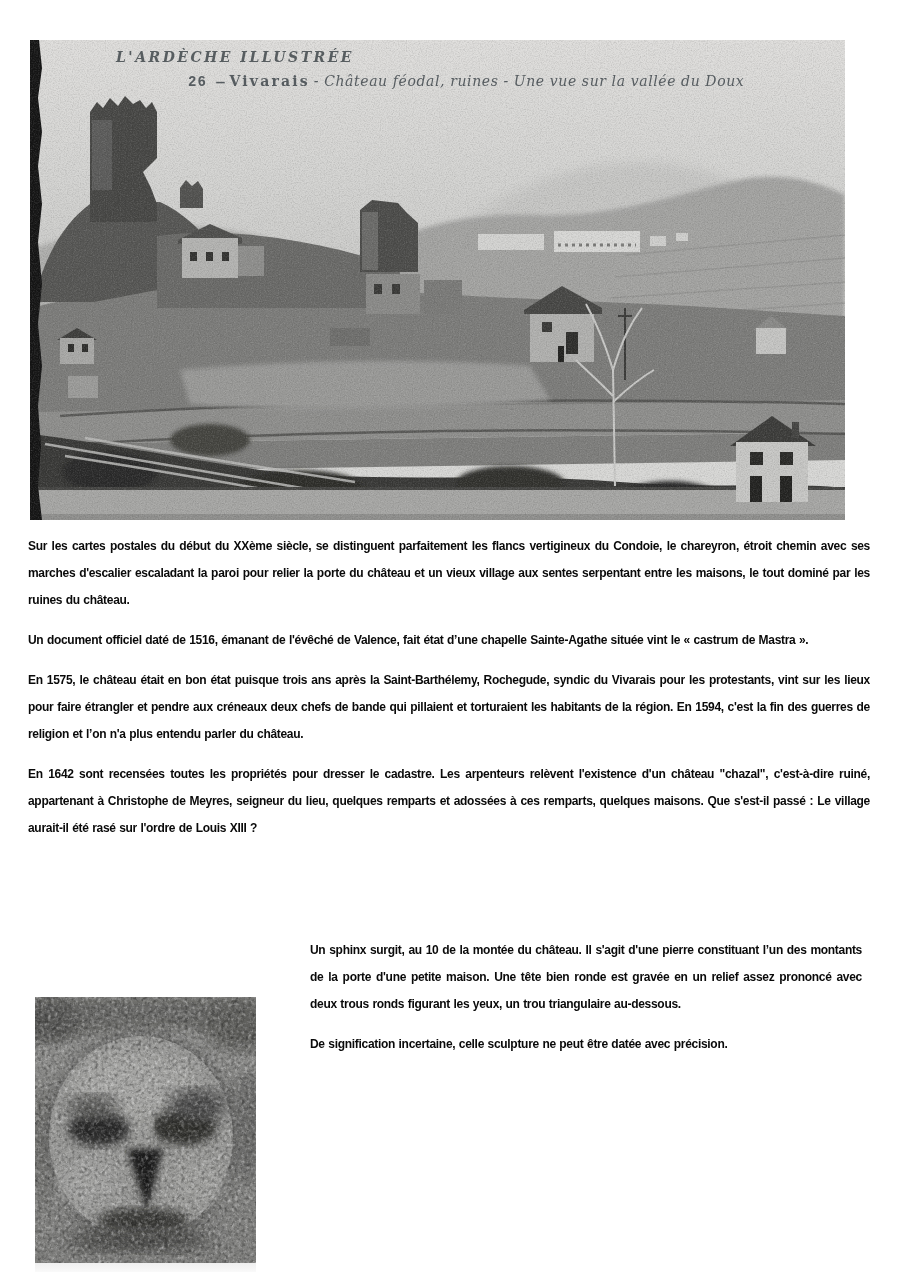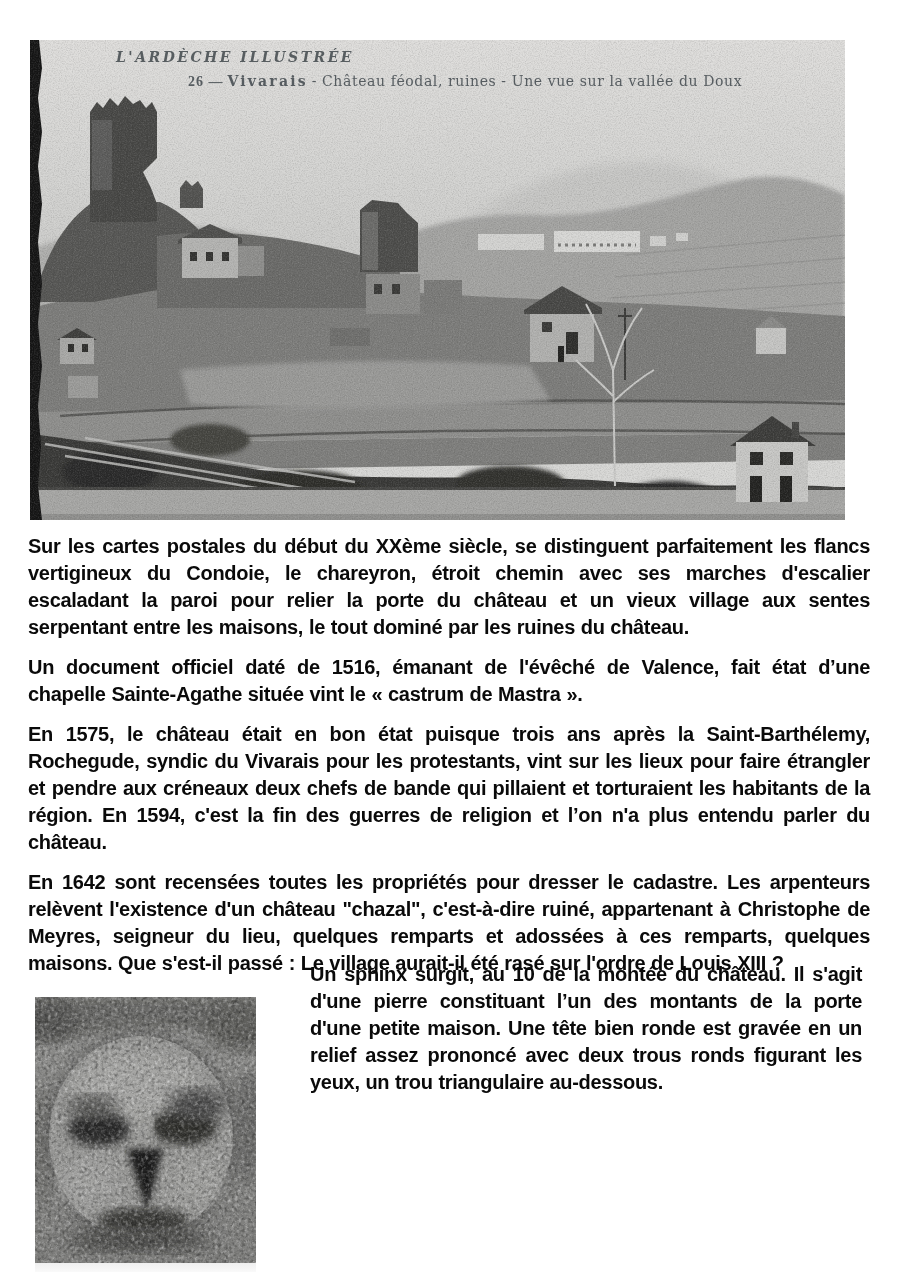--- a/index.html
+++ b/index.html
@@ -17,32 +17,32 @@
   .postcard svg { display:block; width:100%; height:100%; }
   .pc-cap1 {
     position:absolute; left:86px; top:9px;
     font-family:"DejaVu Serif", serif; font-style:italic; font-weight:bold;
     font-size:14px; letter-spacing:2.5px; color:#575d60; white-space:nowrap;
   }
   .pc-cap2 {
     position:absolute; left:158px; top:33px;
     font-size:14px; color:#565c60; white-space:nowrap;
   }
-  .pc-cap2 .pc-num   { font-family:Liberation Serif, serif; font-weight:bold; letter-spacing:1px; }
+  .pc-cap2 .pc-num   { font-family:Liberation Mono, monospace; font-weight:bold; letter-spacing:1px; }
   .pc-cap2 .pc-place { font-family:"DejaVu Serif", serif; font-weight:bold; letter-spacing:2.2px; }
-  .pc-cap2 .pc-rest  { font-family:"DejaVu Serif", serif; letter-spacing:0.6px; }
+  .pc-cap2 .pc-rest  { font-family:"DejaVu Serif", serif; font-style:italic; letter-spacing:0.6px; }
 
   
   .bodycopy p {
-    font-size:20px; font-weight:bold; line-height:27px;
+    font-size:12px; font-weight:bold; line-height:27px;
     text-align:justify; letter-spacing:-0.3px; word-spacing:0.5px;
     margin:0 0 13px 0; color:#0a0a0a;
   }
   .main-text   { position:absolute; left:28px;  top:521px; width:842px; }
-  .sphinx-text { position:absolute; left:310px; top:949px; width:552px; }
+  .sphinx-text { position:absolute; left:310px; top:925px; width:552px; }
 
   
   .sphinx-figure { position:absolute; left:35px; top:985px; width:221px; height:266px; }
   .sphinx-figure svg { display:block; width:100%; height:100%; }
   .sphinx-figure::after {
     content:""; position:absolute; left:0; right:0; top:100%; height:14px;
     background:linear-gradient(#e9e9e9, #ffffff); opacity:.7;
   }
 </style>
 </head>
@@ -261,15 +261,16 @@
       <ellipse cx="104" cy="243" rx="72" ry="12" fill="#4c4c4a" filter="url(#sB8)"></ellipse>
 
       <rect width="221" height="266" filter="url(#sGrainL)" opacity="0.5"></rect>
       <rect width="221" height="266" filter="url(#sGrainD)" opacity="0.45"></rect>
       <rect width="221" height="266" filter="url(#sGrainF)" opacity="0.25"></rect>
     </svg>
   </figure>
 
   <div class="sphinx-text bodycopy">
     <p>Un sphinx surgit, au 10 de la montée du château. Il s'agit d'une pierre constituant l’un des montants de la porte d'une petite maison. Une tête bien ronde est gravée en un relief assez prononcé avec deux trous ronds figurant les yeux, un trou triangulaire au-dessous.</p>
+    <p>De signification  incertaine, celle sculpture ne peut être datée avec précision.</p>
   </div>
 
 </div>
 
 </body></html>

